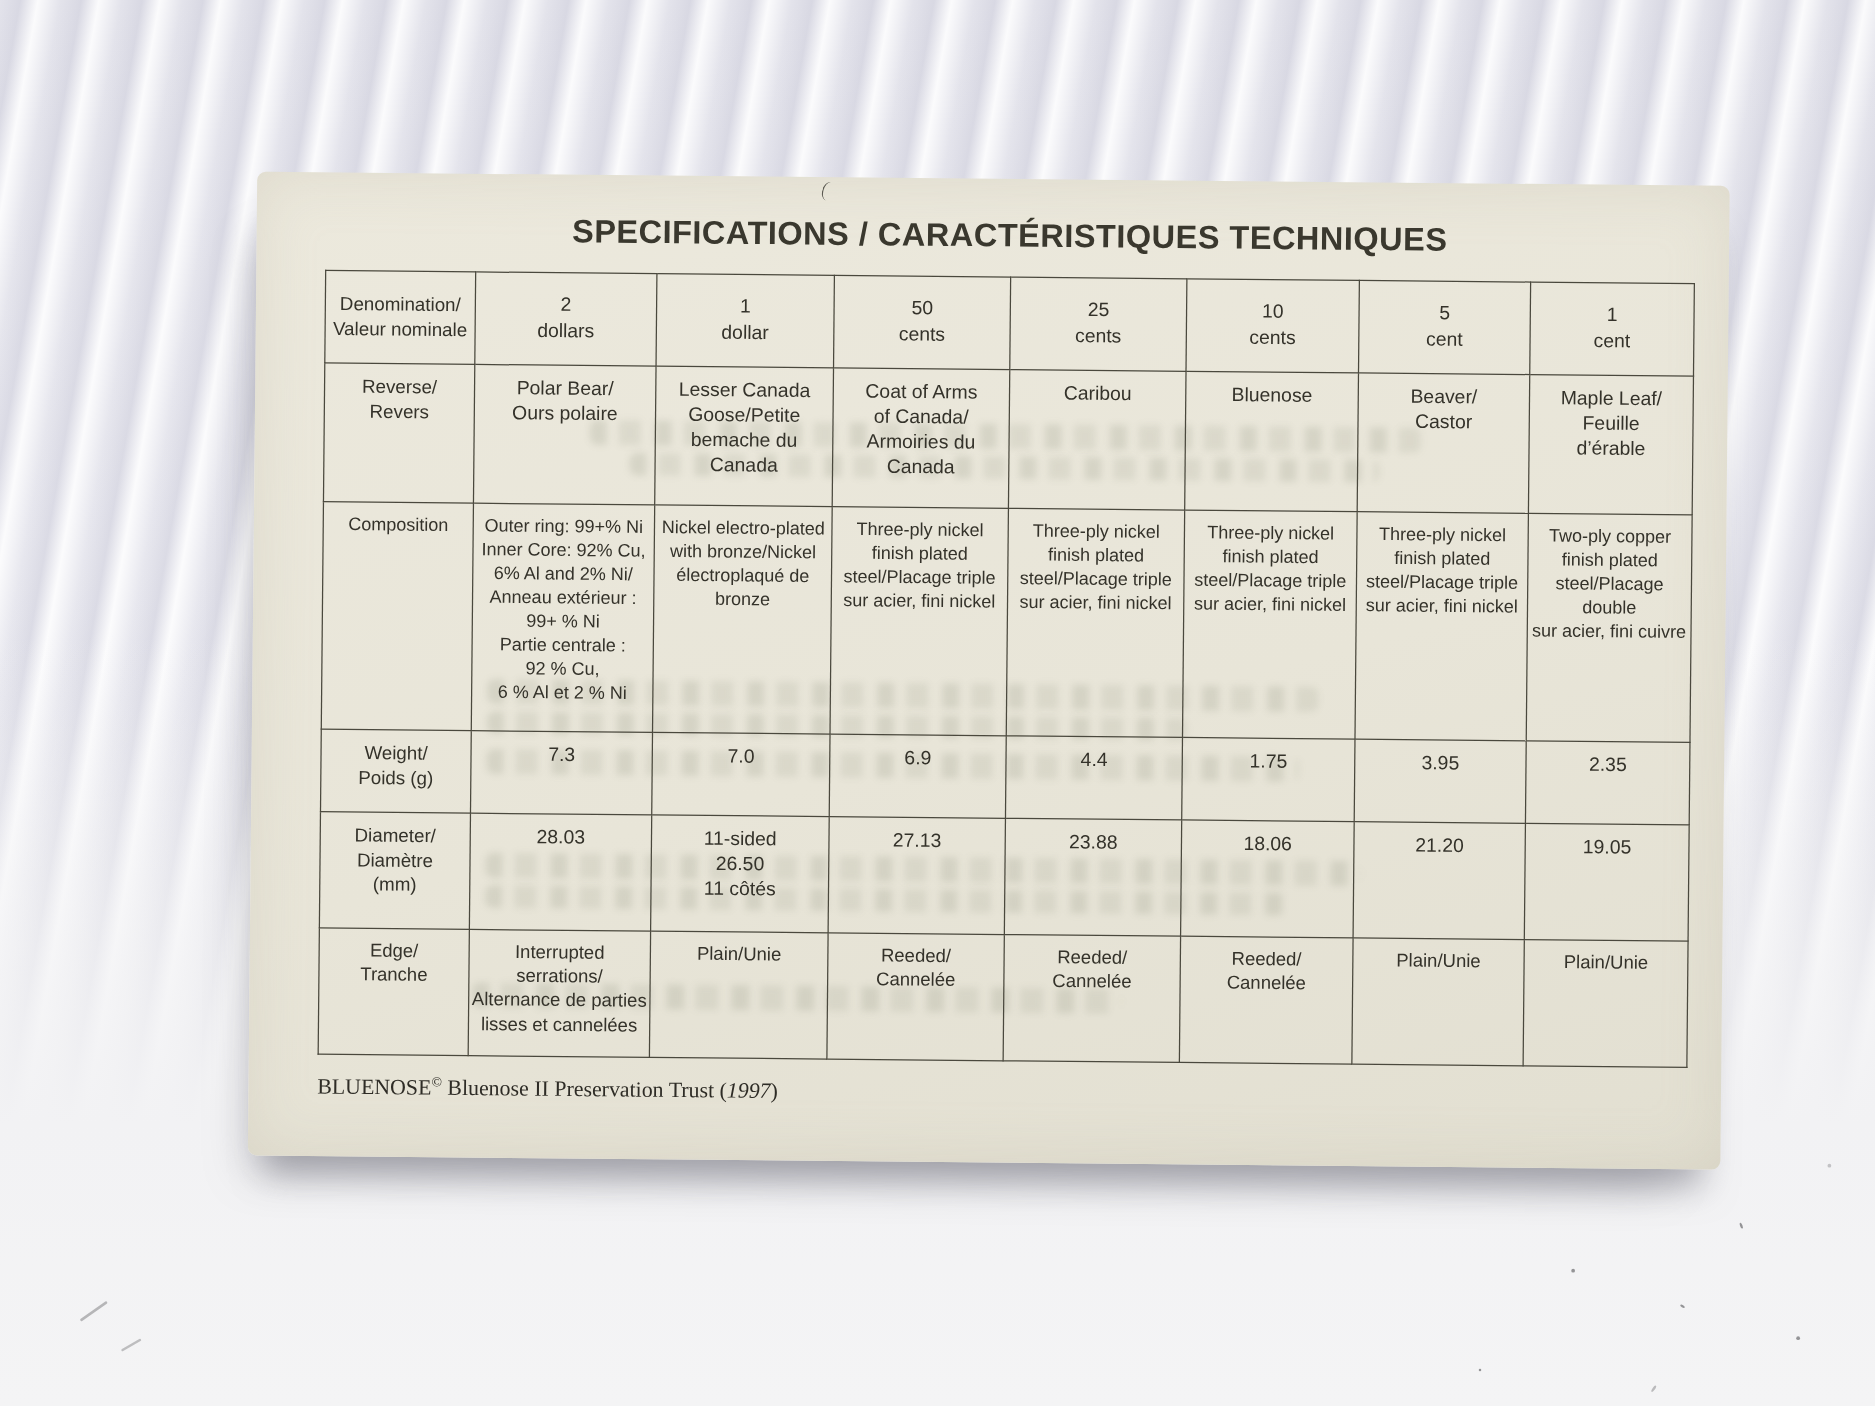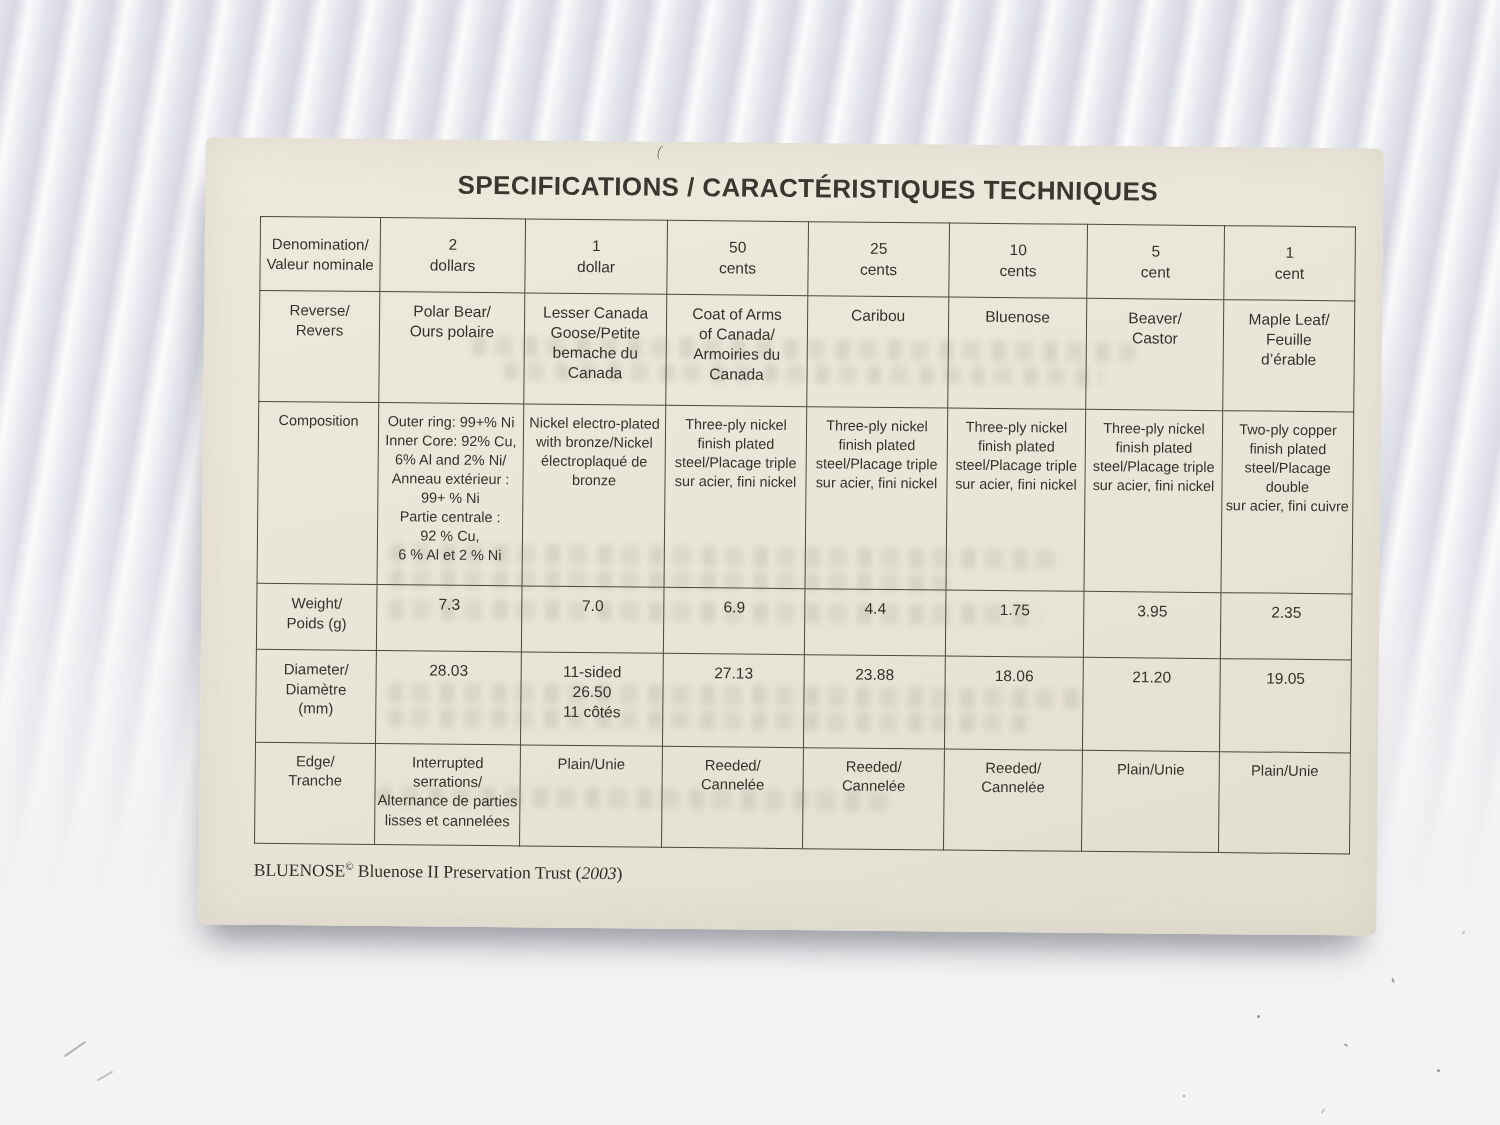--- a/index.html
+++ b/index.html
@@ -234,21 +234,21 @@
         <td>Reeded/
 Cannelée</td>
         <td>Reeded/
 Cannelée</td>
         <td>Plain/Unie</td>
         <td>Plain/Unie</td>
       </tr>
     </tbody>
   </table>
 
-  <div class="footer"><span>BLUENOSE</span><sup>©</sup><span> Bluenose II Preservation Trust (</span><span class="yr">2003</span><span>)</span></div>
+  <div class="footer"><span>BLUENOSE</span><sup>©</sup><span> Bluenose II Preservation Trust (</span><span class="yr">1997</span><span>)</span></div>
 </div>
 
 <div class="speck s1"></div>
 <div class="speck s2"></div>
 <div class="speck s3"></div>
 <div class="speck s4"></div>
 <div class="speck s5"></div>
 <div class="speck s6"></div>
 <div class="speck s7"></div>
 <div class="speck s8"></div>

